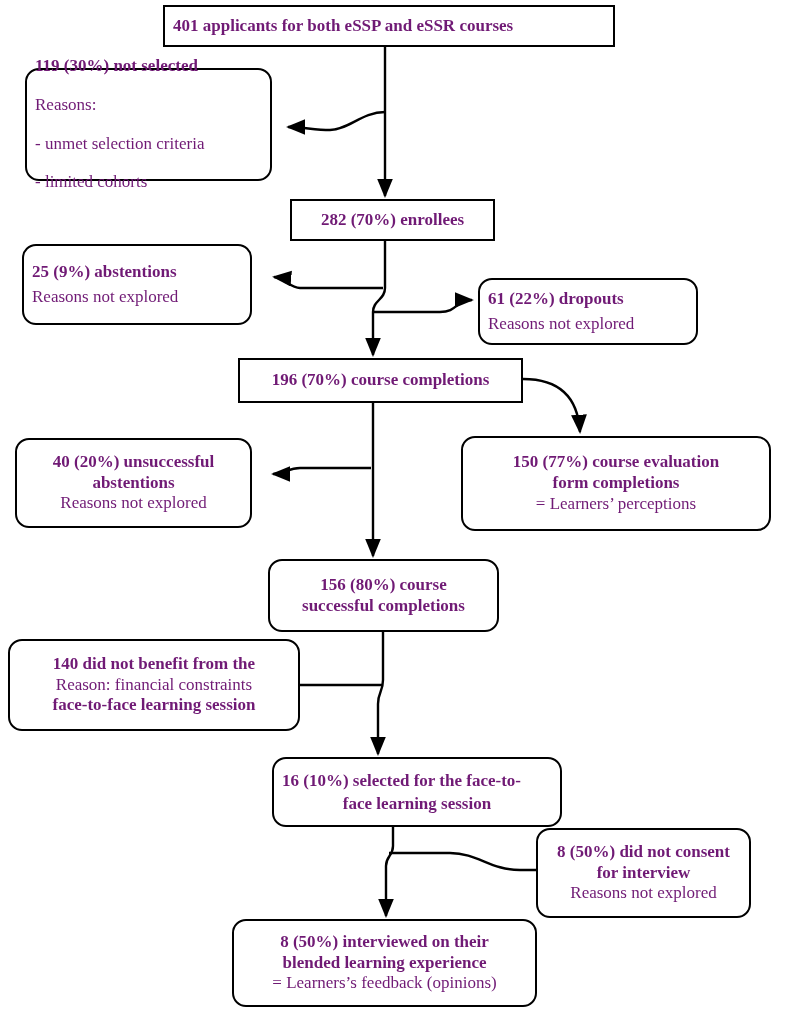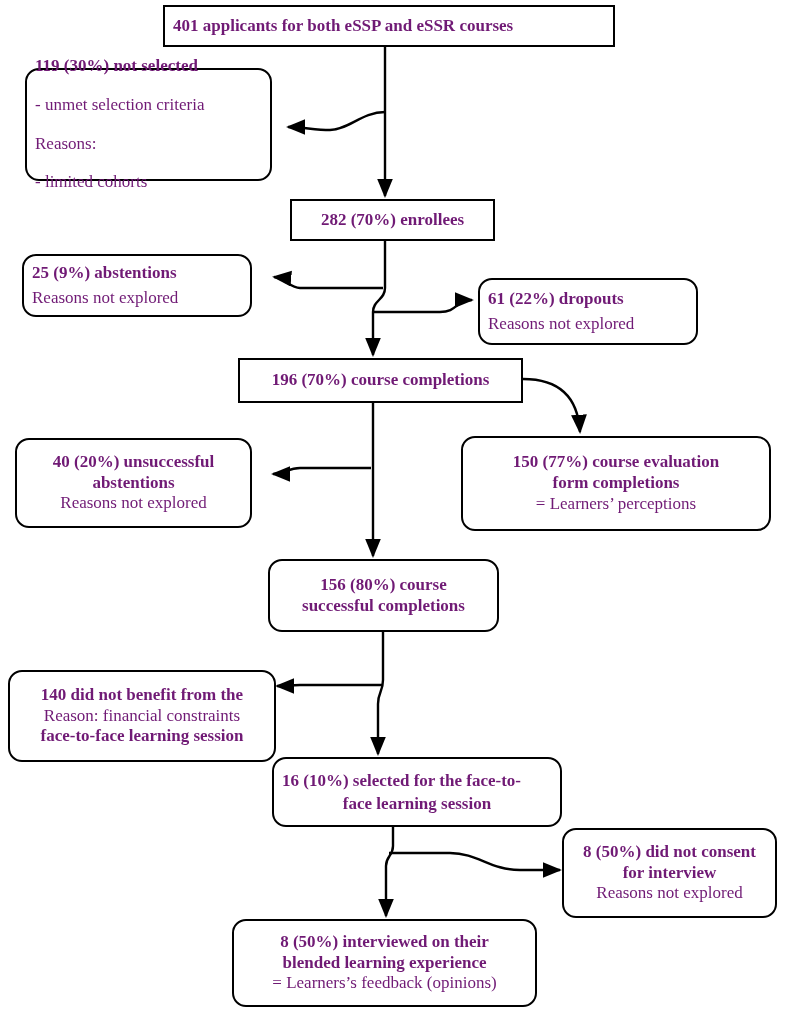--- a/index.html
+++ b/index.html
@@ -58,30 +58,30 @@
       <path d="M389,853 L450,853 C478,853 490,870 520,870 L560,870" marker-end="url(#ah)"></path>
     </g>
   </svg>
 
   <div class="box" style="left:163px;top:5px;width:452px;height:42px;">
     <span class="ln b fs17 pad lft">401 applicants for both eSSP and eSSR courses</span>
   </div>
 
   <div class="box rounded" style="left:25px;top:68px;width:247px;height:113px;gap:14px;">
     <span class="ln b fs17 pad lft">119 (30%) not selected</span>
+    <span class="ln n fs17 pad lft">Reasons:</span>
     <span class="ln n fs17 pad lft">- unmet selection criteria</span>
-    <span class="ln n fs17 pad lft">Reasons:</span>
     <span class="ln n fs17 pad lft">- limited cohorts</span>
   </div>
 
   <div class="box" style="left:290px;top:199px;width:205px;height:42px;">
     <span class="ln b fs17 ctr">282 (70%) enrollees</span>
   </div>
 
-  <div class="box rounded" style="left:22px;top:254px;width:230px;height:63px;">
+  <div class="box rounded" style="left:22px;top:244px;width:230px;height:81px;">
     <span class="ln b fs17 pad lft">25 (9%) abstentions</span>
     <span class="ln n fs17 pad lft">Reasons not explored</span>
   </div>
 
   <div class="box rounded" style="left:478px;top:278px;width:220px;height:67px;">
     <span class="ln b fs17 pad lft">61 (22%) dropouts</span>
     <span class="ln n fs17 pad lft">Reasons not explored</span>
   </div>
 
   <div class="box" style="left:238px;top:358px;width:285px;height:45px;">
@@ -98,32 +98,32 @@
     <span class="ln b fs17 ctr">150 (77%) course evaluation</span>
     <span class="ln b fs17 ctr">form completions</span>
     <span class="ln red fs17 ctr">= Learners’ perceptions</span>
   </div>
 
   <div class="box rounded" style="left:268px;top:559px;width:231px;height:73px;">
     <span class="ln b fs17 ctr">156 (80%) course</span>
     <span class="ln b fs17 ctr">successful completions</span>
   </div>
 
-  <div class="box rounded" style="left:8px;top:670px;width:268px;height:92px;align-items:center;">
+  <div class="box rounded" style="left:8px;top:639px;width:292px;height:92px;align-items:center;">
     <span class="ln b fs17 ctr">140 did not benefit from the</span>
     <span class="ln n fs17 ctr">Reason: financial constraints</span>
     <span class="ln b fs17 ctr">face-to-face learning session</span>
   </div>
 
   <div class="box rounded" style="left:272px;top:757px;width:290px;height:70px;">
     <span class="ln b fs17 pad lft">16 (10%) selected for the face-to-</span>
     <span class="ln b fs17 ctr">face learning session</span>
   </div>
 
-  <div class="box rounded" style="left:562px;top:828px;width:215px;height:90px;">
+  <div class="box rounded" style="left:536px;top:828px;width:215px;height:90px;">
     <span class="ln b fs17 ctr">8 (50%) did not consent</span>
     <span class="ln b fs17 ctr">for interview</span>
     <span class="ln n fs17 ctr">Reasons not explored</span>
   </div>
 
   <div class="box rounded" style="left:232px;top:919px;width:305px;height:88px;">
     <span class="ln b fs17 ctr">8 (50%) interviewed on their</span>
     <span class="ln b fs17 ctr">blended learning experience</span>
     <span class="ln red fs17 ctr">= Learners’s feedback (opinions)</span>
   </div>

